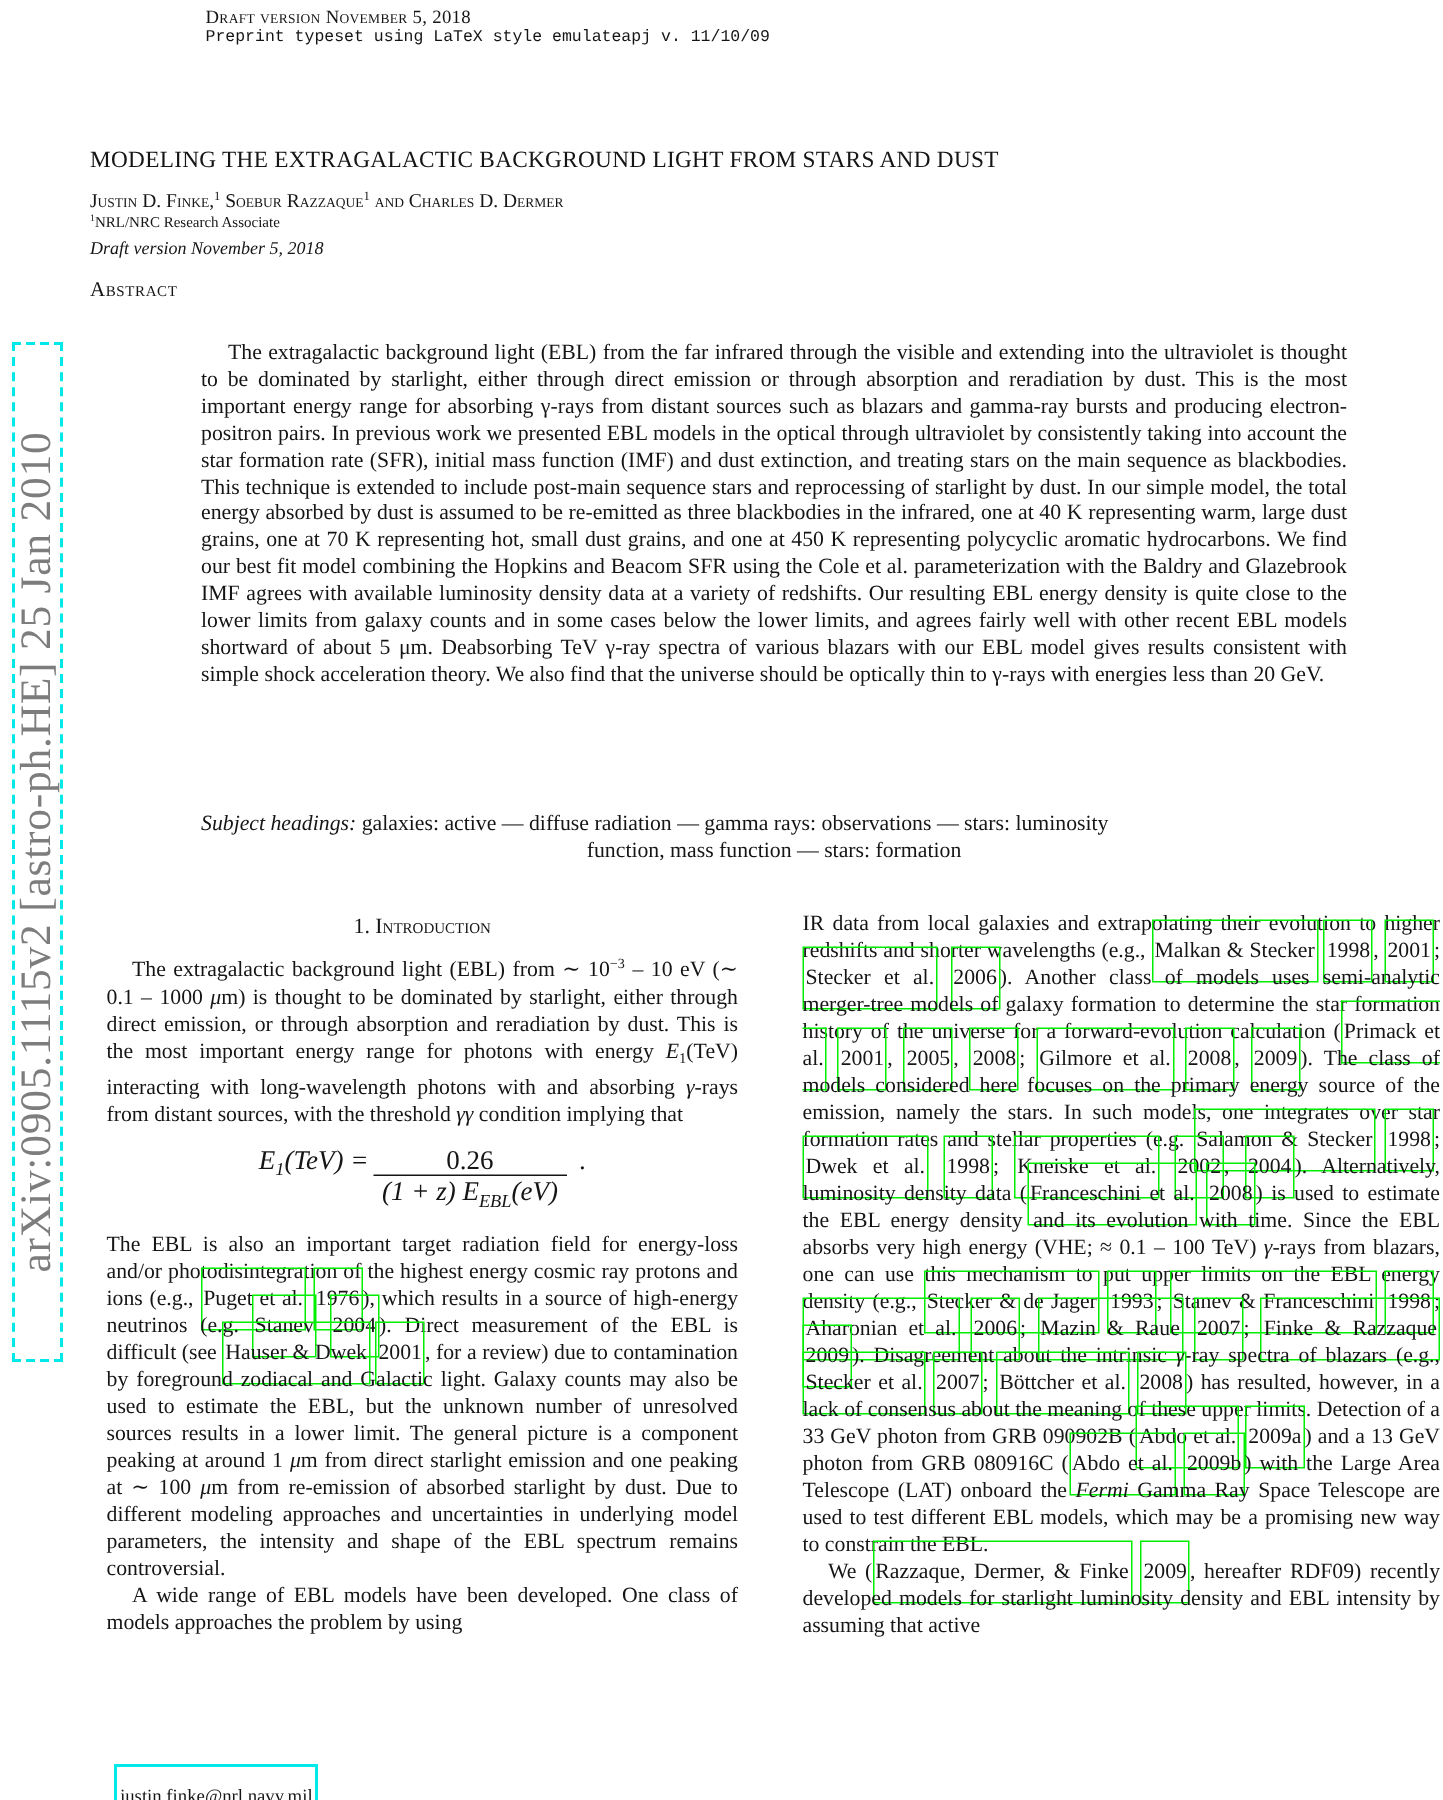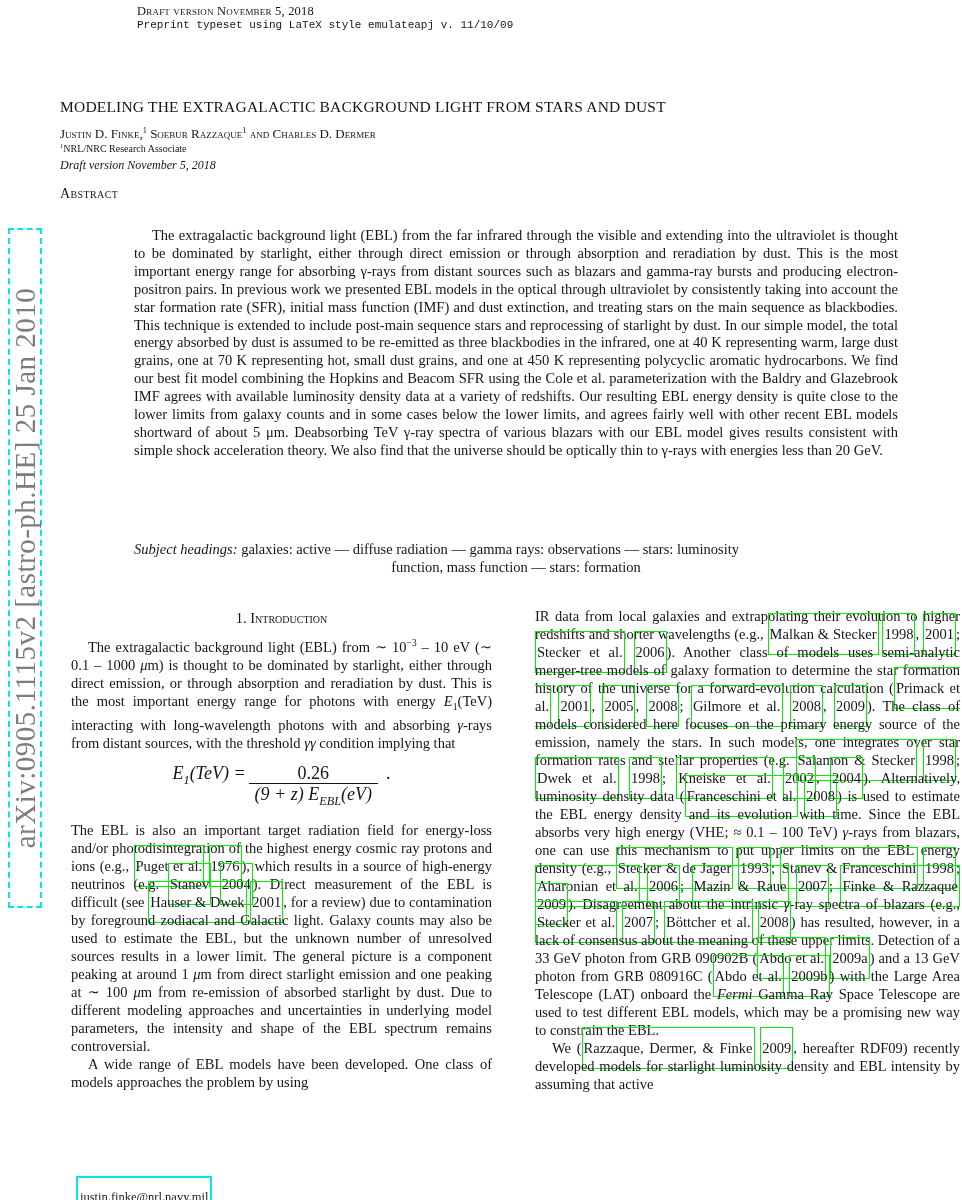--- a/index.html
+++ b/index.html
@@ -97,21 +97,21 @@
   </div>
 
   <div class="col col-left">
     <div class="intro-heading">1. Introduction</div>
     <p class="para indent"><span>The extragalactic background light (EBL) from ∼ 10</span><sup>−3</sup><span> – 10 eV (∼ 0.1 – 1000 </span><i>μ</i><span>m) is thought to be dominated by starlight, either through direct emission, or through absorption and reradiation by dust. This is the most important energy range for photons with energy </span><i>E</i><sub>1</sub><span>(TeV) interacting with long-wavelength photons with and absorbing </span><i>γ</i><span>-rays from distant sources, with the threshold </span><i>γγ</i><span> condition implying that</span></p>
 
     <div class="equation">
       <span class="eq-lhs"><span>E</span><sub>1</sub><span>(TeV) = </span></span>
       <span class="frac">
         <span class="num">0.26</span>
-        <span class="den"><span>(9 + z) </span><span>E</span><sub>EBL</sub><span>(eV)</span></span>
+        <span class="den"><span>(1 + z) </span><span>E</span><sub>EBL</sub><span>(eV)</span></span>
       </span>
       <span class="eq-period">.</span>
     </div>
 
     <p class="para"><span>The EBL is also an important target radiation field for energy-loss and/or photodisintegration of the highest energy cosmic ray protons and ions (e.g., </span><span class="cite">Puget et al.</span><span> </span><span class="cite">1976</span><span>), which results in a source of high-energy neutrinos (e.g. </span><span class="cite">Stanev</span><span> </span><span class="cite">2004</span><span>). Direct measurement of the EBL is difficult (see </span><span class="cite">Hauser &amp; Dwek</span><span> </span><span class="cite">2001</span><span>, for a review) due to contamination by foreground zodiacal and Galactic light. Galaxy counts may also be used to estimate the EBL, but the unknown number of unresolved sources results in a lower limit. The general picture is a component peaking at around 1 </span><i>μ</i><span>m from direct starlight emission and one peaking at ∼ 100 </span><i>μ</i><span>m from re-emission of absorbed starlight by dust. Due to different modeling approaches and uncertainties in underlying model parameters, the intensity and shape of the EBL spectrum remains controversial.</span></p>
     <p class="para indent"><span>A wide range of EBL models have been developed. One class of models approaches the problem by using</span></p>
   </div>
 
   <div class="col col-right">
     <p class="para"><span>IR data from local galaxies and extrapolating their evolution to higher redshifts and shorter wavelengths (e.g., </span><span class="cite">Malkan &amp; Stecker</span><span> </span><span class="cite">1998</span><span>, </span><span class="cite">2001</span><span>; </span><span class="cite">Stecker et al.</span><span> </span><span class="cite">2006</span><span>). Another class of models uses semi-analytic merger-tree models of galaxy formation to determine the star formation history of the universe for a forward-evolution calculation (</span><span class="cite">Primack et al.</span><span> </span><span class="cite">2001</span><span>, </span><span class="cite">2005</span><span>, </span><span class="cite">2008</span><span>; </span><span class="cite">Gilmore et al.</span><span> </span><span class="cite">2008</span><span>, </span><span class="cite">2009</span><span>). The class of models considered here focuses on the primary energy source of the emission, namely the stars. In such models, one integrates over star formation rates and stellar properties (e.g. </span><span class="cite">Salamon &amp; Stecker</span><span> </span><span class="cite">1998</span><span>; </span><span class="cite">Dwek et al.</span><span> </span><span class="cite">1998</span><span>; </span><span class="cite">Kneiske et al.</span><span> </span><span class="cite">2002</span><span>, </span><span class="cite">2004</span><span>). Alternatively, luminosity density data (</span><span class="cite">Franceschini et al.</span><span> </span><span class="cite">2008</span><span>) is used to estimate the EBL energy density and its evolution with time. Since the EBL absorbs very high energy (VHE; ≈ 0.1 – 100 TeV) </span><i>γ</i><span>-rays from blazars, one can use this mechanism to put upper limits on the EBL energy density (e.g., </span><span class="cite">Stecker &amp; de Jager</span><span> </span><span class="cite">1993</span><span>; </span><span class="cite">Stanev &amp; Franceschini</span><span> </span><span class="cite">1998</span><span>; </span><span class="cite">Aharonian et al.</span><span> </span><span class="cite">2006</span><span>; </span><span class="cite">Mazin &amp; Raue</span><span> </span><span class="cite">2007</span><span>; </span><span class="cite">Finke &amp; Razzaque</span><span> </span><span class="cite">2009</span><span>). Disagreement about the intrinsic </span><i>γ</i><span>-ray spectra of blazars (e.g., </span><span class="cite">Stecker et al.</span><span> </span><span class="cite">2007</span><span>; </span><span class="cite">Böttcher et al.</span><span> </span><span class="cite">2008</span><span>) has resulted, however, in a lack of consensus about the meaning of these upper limits. Detection of a 33 GeV photon from GRB 090902B (</span><span class="cite">Abdo et al.</span><span> </span><span class="cite">2009a</span><span>) and a 13 GeV photon from GRB 080916C (</span><span class="cite">Abdo et al.</span><span> </span><span class="cite">2009b</span><span>) with the Large Area Telescope (LAT) onboard the </span><i>Fermi</i><span> Gamma Ray Space Telescope are used to test different EBL models, which may be a promising new way to constrain the EBL.</span></p>

